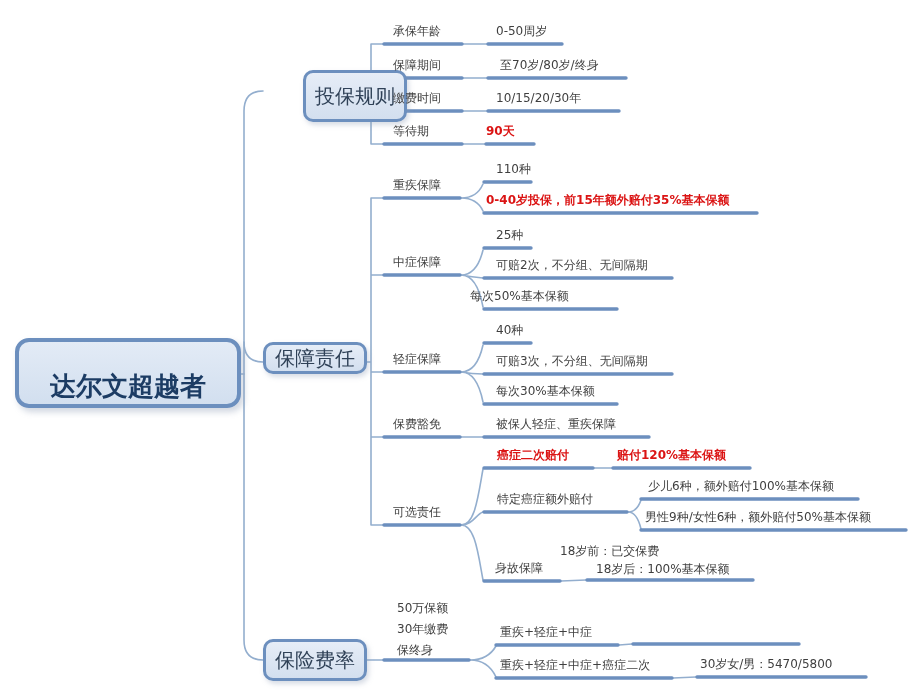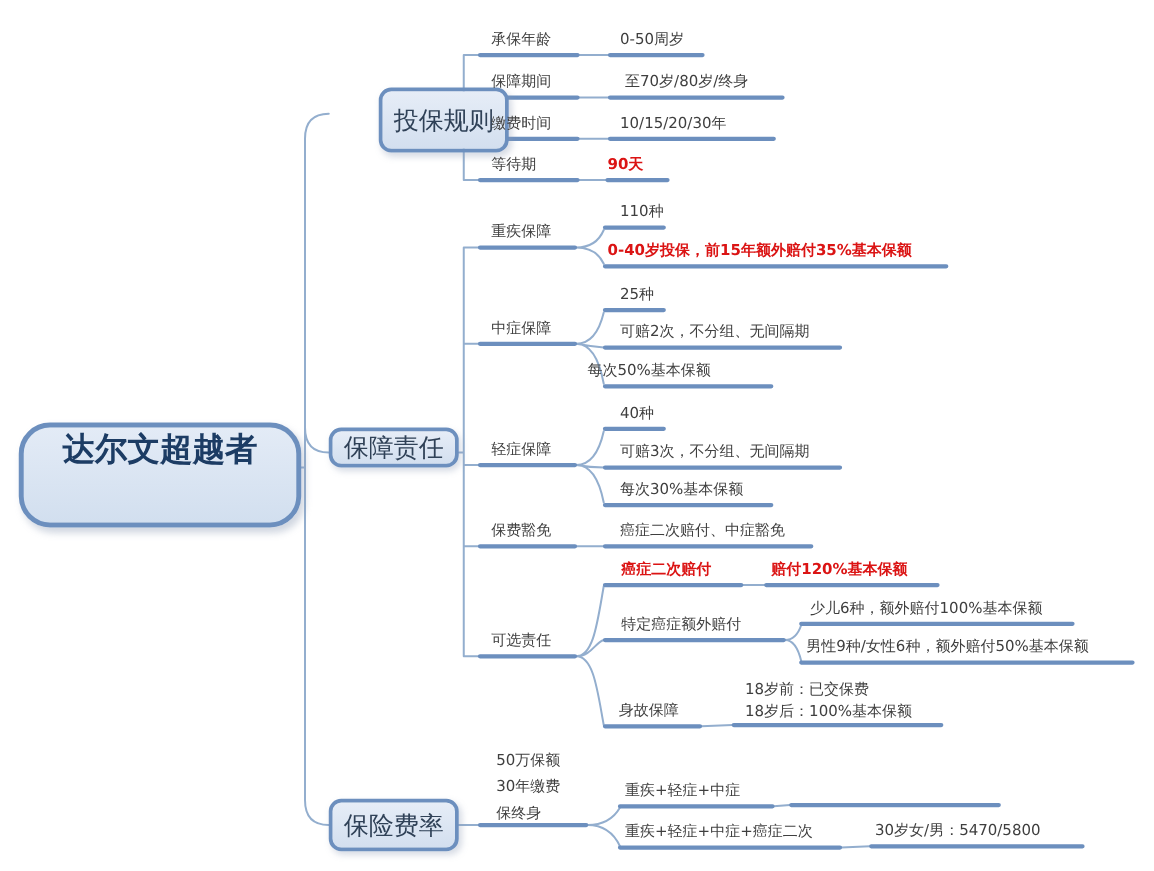--- a/index.html
+++ b/index.html
@@ -25,26 +25,26 @@
     border:3px solid #6c8fbe;
     border-radius:10px;
     background:linear-gradient(180deg,#e6edf7 0%,#d3dfef 100%);
     display:flex;align-items:center;justify-content:center;
     color:#2f4157;
     font-size:20px;
     box-shadow:2px 3px 5px rgba(140,155,180,0.35);
   }
   .rootbox{
     position:absolute;
-    left:15px;top:338px;width:226px;height:84px;
+    left:15px;top:338px;width:226px;height:70px;
     box-sizing:border-box;
     border:4px solid #6c8fbe;
-    border-radius:25px;
+    border-radius:14px;
     background:linear-gradient(180deg,#e3ebf6 0%,#d2dfef 100%);
-    display:flex;align-items:flex-start;justify-content:center;
+    display:flex;align-items:flex-end;justify-content:center;
     color:#1c3c64;
     font-size:26px;font-weight:bold;
     box-shadow:3px 4px 6px rgba(140,155,180,0.4);
   }
   .multi{line-height:21px;}
 </style>
 </head>
 <body>
 
 <div class="canvas">
@@ -121,30 +121,30 @@
   <span class="t" style="left:496px;top:226px;">25种</span>
   <span class="t" style="left:496px;top:256px;">可赔2次，不分组、无间隔期</span>
   <span class="t" style="left:470px;top:287px;">每次50%基本保额</span>
 
   <span class="t" style="left:393px;top:350px;">轻症保障</span>
   <span class="t" style="left:496px;top:321px;">40种</span>
   <span class="t" style="left:496px;top:352px;">可赔3次，不分组、无间隔期</span>
   <span class="t" style="left:496px;top:382px;">每次30%基本保额</span>
 
   <span class="t" style="left:393px;top:415px;">保费豁免</span>
-  <span class="t" style="left:496px;top:415px;">癌症二次赔付、中症豁免</span>
+  <span class="t" style="left:496px;top:415px;">被保人轻症、重疾保障</span>
 
   <span class="t" style="left:393px;top:503px;">可选责任</span>
   <span class="t red" style="left:497px;top:446px;">癌症二次赔付</span>
   <span class="t red" style="left:617px;top:446px;">赔付120%基本保额</span>
   <span class="t" style="left:497px;top:490px;">特定癌症额外赔付</span>
   <span class="t" style="left:648px;top:477px;">少儿6种，额外赔付100%基本保额</span>
   <span class="t" style="left:645px;top:508px;">男性9种/女性6种，额外赔付50%基本保额</span>
   <span class="t" style="left:495px;top:559px;">身故保障</span>
-  <span class="t" style="left:596px;top:542px;">18岁前：已交保费</span>
+  <span class="t" style="left:560px;top:542px;">18岁前：已交保费</span>
   <span class="t" style="left:596px;top:560px;">18岁后：100%基本保额</span>
 
   <div class="t multi" style="left:397px;top:598px;">
     <div>50万保额</div>
     <div>30年缴费</div>
     <div>保终身</div>
   </div>
   <span class="t" style="left:500px;top:623px;">重疾+轻症+中症</span>
   <span class="t" style="left:500px;top:656px;">重疾+轻症+中症+癌症二次</span>
   <span class="t" style="left:700px;top:655px;">30岁女/男：5470/5800</span>

